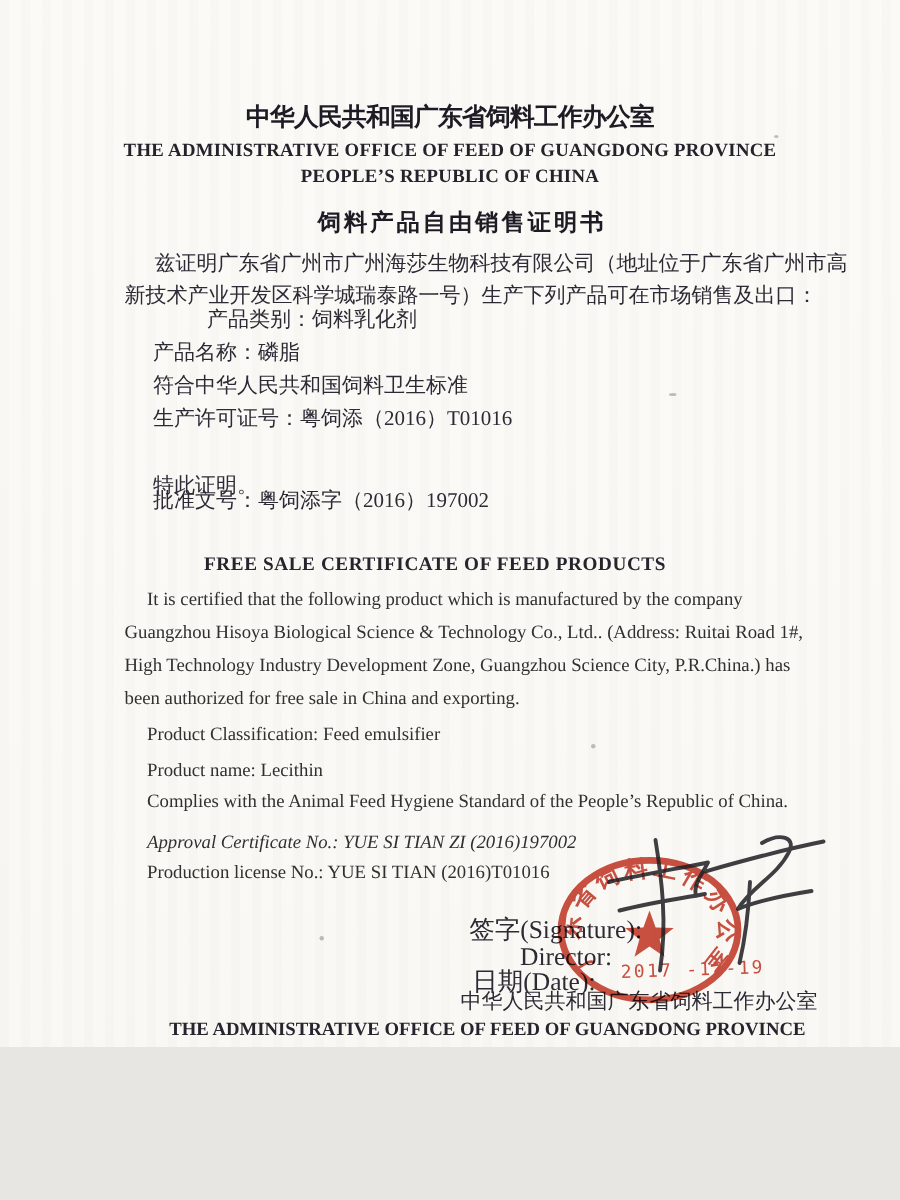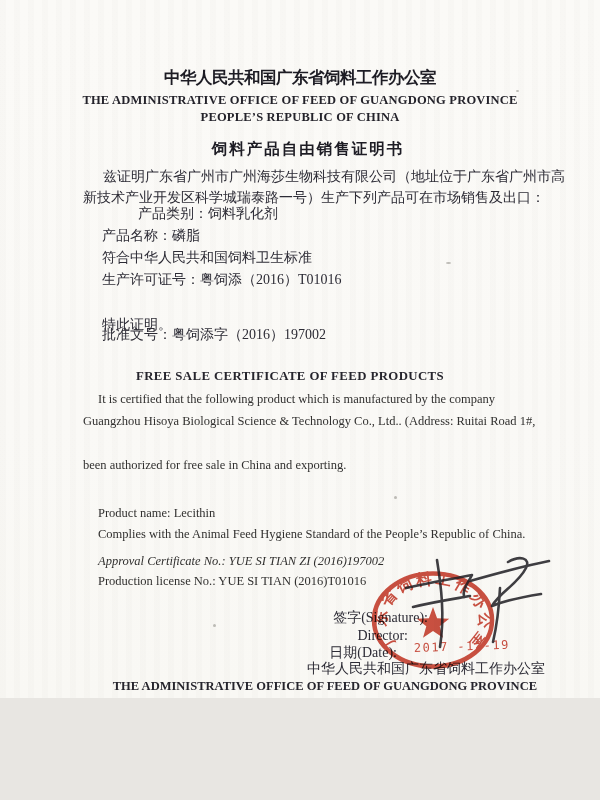--- a/index.html
+++ b/index.html
@@ -15,21 +15,21 @@
   .center{left:0;right:0;text-align:center;}
   .zh{font-family:"Liberation Serif","DejaVu Sans",serif;}
   .zh-title{font-size:16.5px;font-weight:bold;color:#1d1c24;letter-spacing:-0.5px;}
   .en-title{font-size:12.5px;font-weight:bold;color:#24232b;letter-spacing:0.2px;}
   .doc-title{font-size:15.5px;font-weight:bold;color:#1d1c24;letter-spacing:2px;}
   .zh-body{font-size:14px;color:#2c2b35;}
   .en-heading{font-size:12.8px;font-weight:bold;color:#26252d;letter-spacing:0.4px;}
   .en-body{font-size:12.5px;color:#31302f;}
   .footer-zh{font-size:14px;color:#2c2b35;}
   .footer-en{font-size:12.5px;font-weight:bold;color:#26252d;}
-  .sign-label{font-size:14px;color:#2c2b35;}
+  .sign-label{font-size:17px;color:#2c2b35;}
   .speck{position:absolute;background:#8d8a83;border-radius:50%;opacity:0.55;}
   .seal-svg{position:absolute;left:0;top:0;width:600px;height:800px;mix-blend-mode:multiply;pointer-events:none;}
 </style>
 </head>
 <body>
 
 <div class="page">
 
   <div class="ln center zh zh-title" style="top:69px;">中华人民共和国广东省饲料工作办公室</div>
   <div class="ln center en-title" style="top:93px;">THE ADMINISTRATIVE OFFICE OF FEED OF GUANGDONG PROVINCE</div>
@@ -41,21 +41,23 @@
   <div class="ln zh zh-body" style="left:102px;top:206px;margin-left:36px;">产品类别：饲料乳化剂</div>
   <div class="ln zh zh-body" style="left:102px;top:228px;">产品名称：磷脂</div>
   <div class="ln zh zh-body" style="left:102px;top:250px;">符合中华人民共和国饲料卫生标准</div>
   <div class="ln zh zh-body" style="left:102px;top:272px;">生产许可证号：粤饲添（2016）T01016</div>
   <div class="ln zh zh-body" style="left:102px;top:295px;margin-top:32px;">批准文号：粤饲添字（2016）197002</div>
   <div class="ln zh zh-body" style="left:102px;top:317px;">特此证明。</div>
 
   <div class="ln center en-heading" style="top:369px;transform:translateX(-10px);">FREE SALE CERTIFICATE OF FEED PRODUCTS</div>
   <div class="ln en-body" style="left:98px;top:392px;">It is certified that the following product which is manufactured by the company</div>
   <div class="ln en-body" style="left:83px;top:414px;">Guangzhou Hisoya Biological Science &amp; Technology Co., Ltd.. (Address:  Ruitai Road 1#,</div>
+  <div class="ln en-body" style="left:83px;top:436px;">High Technology Industry Development Zone, Guangzhou Science City, P.R.China.) has</div>
   <div class="ln en-body" style="left:83px;top:458px;">been authorized for free sale in China and exporting.</div>
+  <div class="ln en-body" style="left:98px;top:482px;">Product Classification: Feed emulsifier</div>
   <div class="ln en-body" style="left:98px;top:506px;">Product name: Lecithin</div>
   <div class="ln en-body" style="left:98px;top:527px;">Complies with the Animal Feed Hygiene Standard of the People’s Republic of China.</div>
   <div class="ln en-body" style="left:98px;top:551px;margin-top:23px;">Production license No.: YUE SI TIAN (2016)T01016</div>
   <div class="ln en-body" style="left:98px;top:554px;font-style:italic;">Approval Certificate No.: YUE SI TIAN ZI (2016)197002</div>
 
   <div class="ln zh sign-label" style="right:172px;top:610px;">签字(Signature):</div>
   <div class="ln sign-label" style="right:192px;top:628px;margin-left:43px;">Director:</div>
   <div class="ln zh sign-label" style="right:203px;top:645px;">日期(Date):</div>
   <div class="ln zh footer-zh" style="right:55px;top:661px;">中华人民共和国广东省饲料工作办公室</div>
   <div class="ln footer-en" style="right:63px;top:679px;">THE ADMINISTRATIVE OFFICE OF FEED OF GUANGDONG PROVINCE</div>

